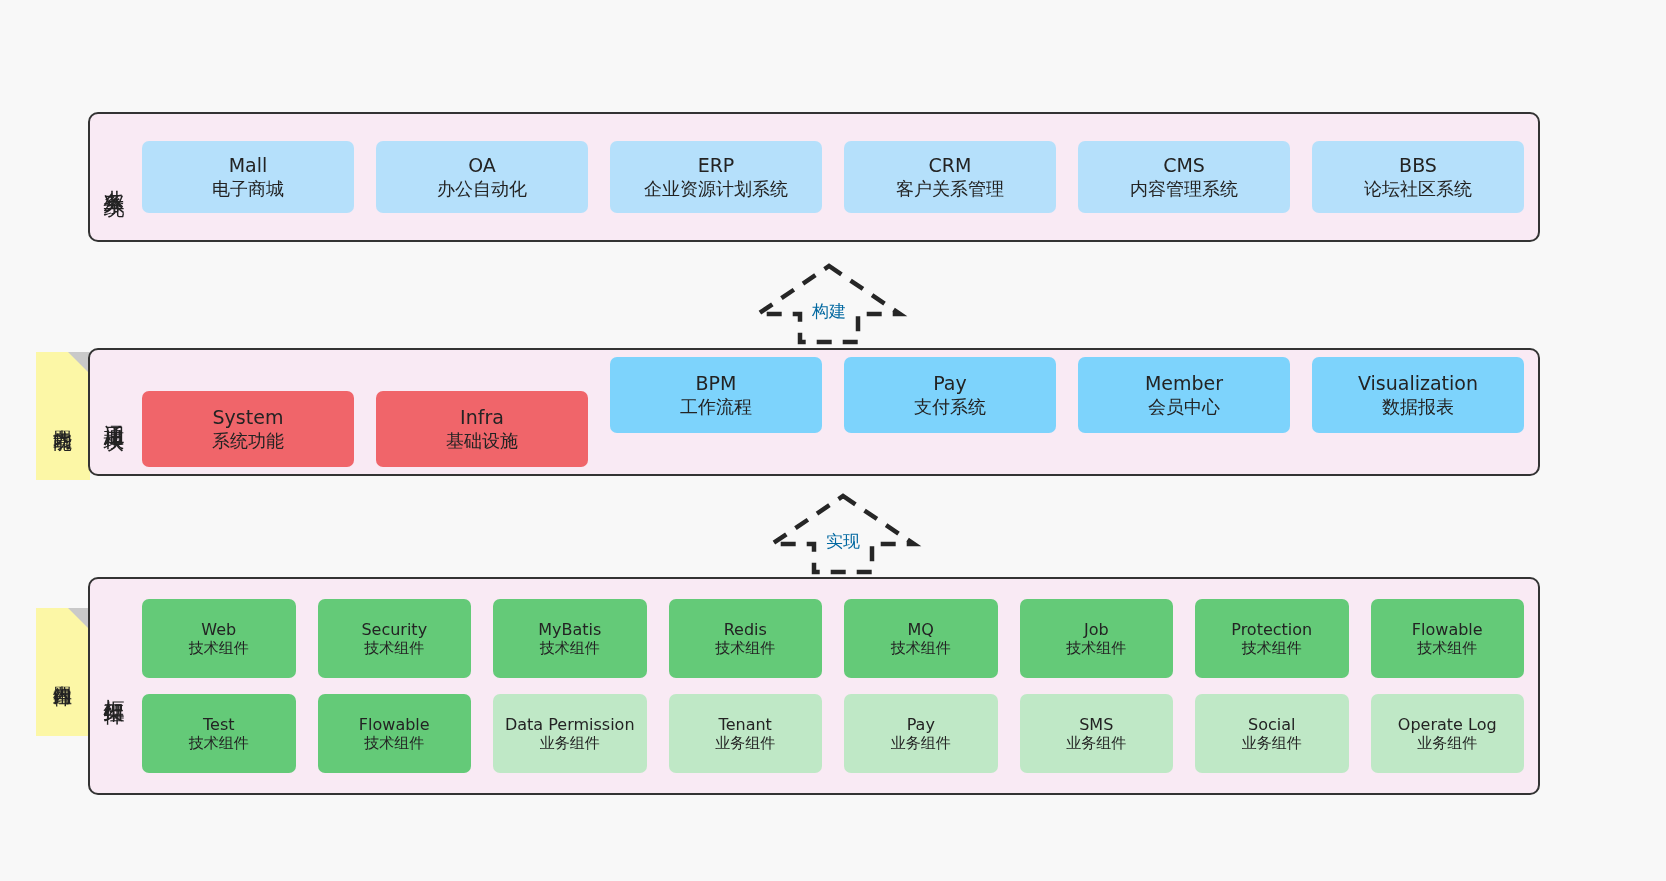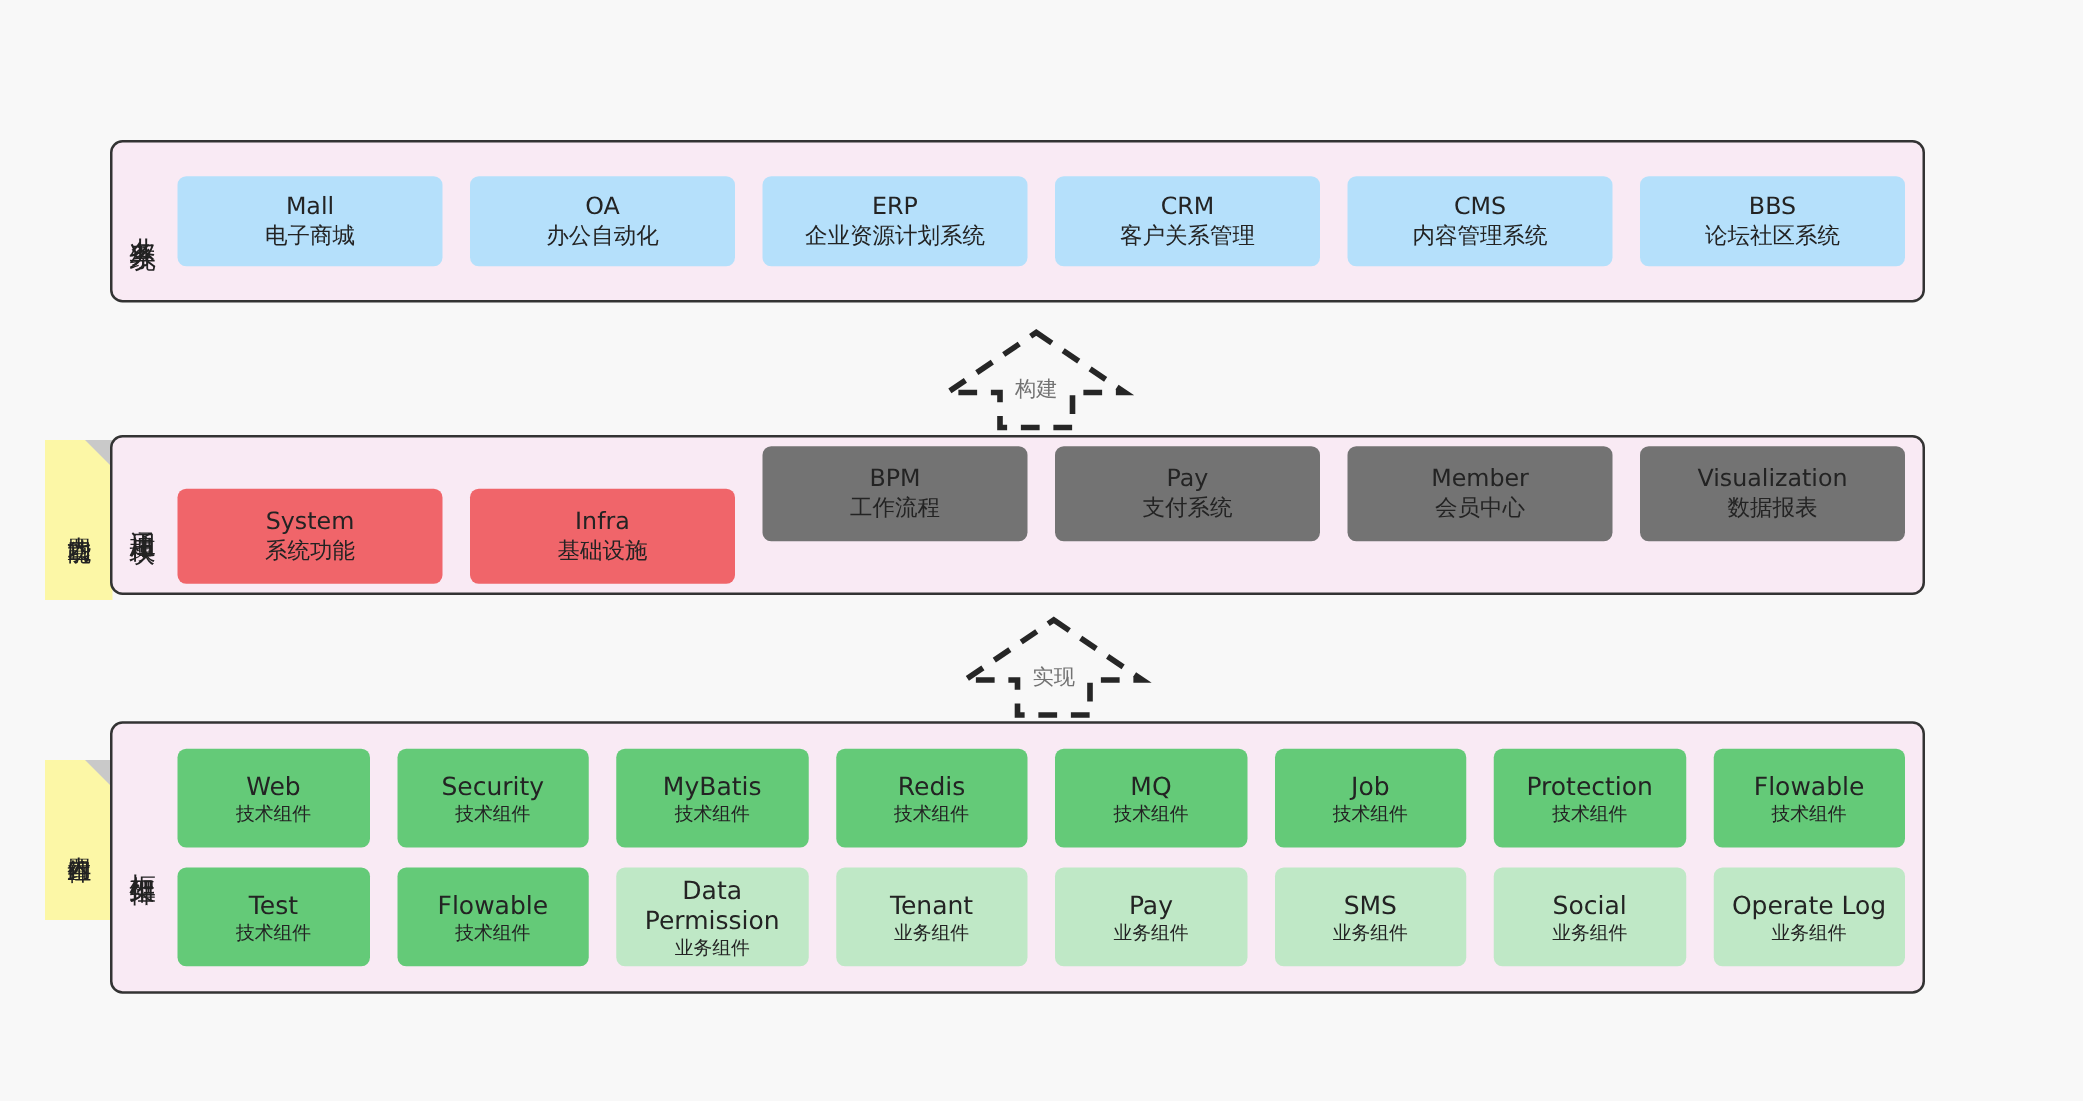--- a/index.html
+++ b/index.html
@@ -58,26 +58,26 @@
     align-items: center;
     justify-content: center;
     text-align: center;
     color: #232323;
     line-height: 1.22;
     padding: 6px 4px;
     user-select: none;
   }
   .node .t-en { font-size: 19px; }
   .node .t-cn { font-size: 18px; }
-  .node.small .t-en { font-size: 20px; }
+  .node.small .t-en { font-size: 16px; }
   .node.small .t-cn { font-size: 15px; }
 
   .blue        { background: #b5e0fb; }
   .red         { background: #f0656a; margin-top: 34px; }
-  .pink        { background: #737373; text-align: right; }
+  .pink        { background: #7dd3fc; text-align: right; }
   .green       { background: #64ca78; }
   .green-light { background: #bfe8c6; }
 
   
   #layer-business { left: 88px;  top: 112px; width: 1452px; height: 130px; }
   #layer-business .node { height: 72px; }
 
   #layer-modules  { left: 88px;  top: 348px; width: 1452px; height: 128px; }
   #layer-modules .node { height: 76px; }
 
@@ -111,21 +111,21 @@
 
   
   .arrow-wrap { position: absolute; }
   .arrow-wrap svg { display: block; overflow: visible; }
   .arrow-label {
     position: absolute;
     left: 0; right: 0;
     top: 38px;
     text-align: center;
     font-size: 17px;
-    color: #737373;
+    color: #0369a1;
     background: transparent;
     user-select: none;
   }
   #arrow-build   { left: 754px; top: 262px; width: 150px; height: 82px; }
   #arrow-impl    { left: 768px; top: 492px; width: 150px; height: 82px; }
 </style>
 </head>
 <body>
 
 <div id="canvas">

